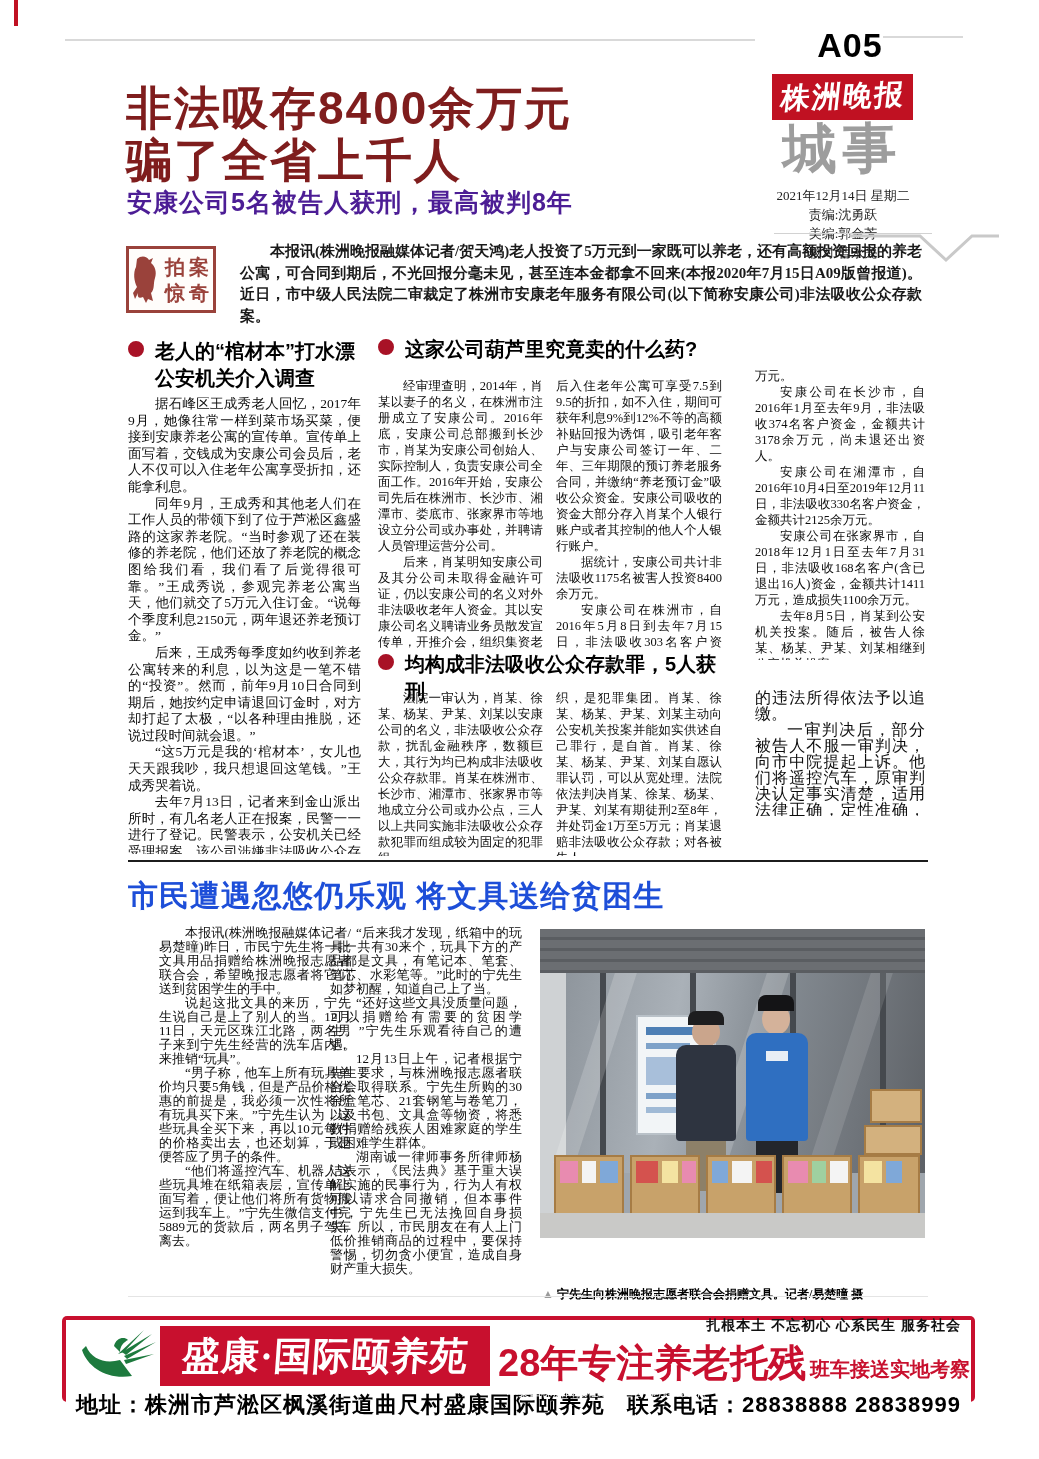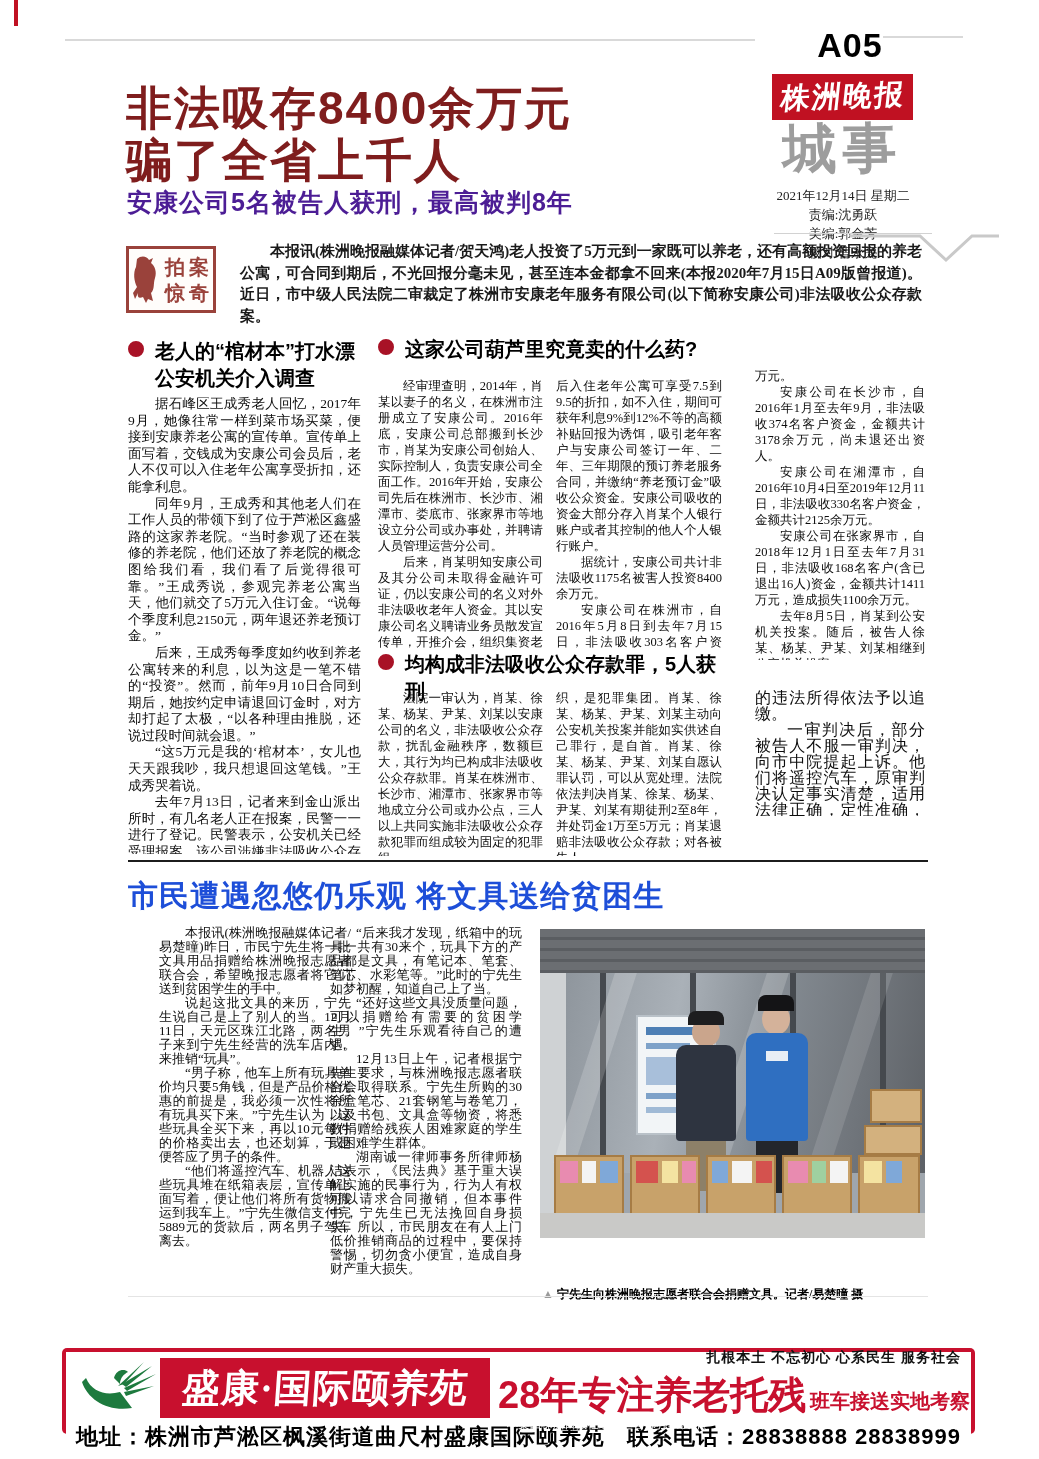--- a/index.html
+++ b/index.html
@@ -95,21 +95,21 @@
   .ph-streak { top:44px; width:22px; height:190px; background:#ffffff; opacity:.18; transform:skewX(-18deg); }
   .ph-poster { left:96px; top:86px; width:80px; height:120px; background:#f2f5f7; border:2px solid #b9c1c8; }
   .ph-poster i { position:absolute; display:block; background:#4d7fb5; }
   .ph-person-head { border-radius:50%; }
   .ph-ground { left:0; top:284px; width:385px; height:25px; background:#c9c9c7; }
   .ph-box { top:226px; height:64px; background:#c8a26a; border:2px solid #a67c45; }
   .ph-box i { position:absolute; top:4px; display:block; height:22px; }
   .ph-stack { background:#d3b17e; border:2px solid #a67c45; }
 
   
-  .ad { left:62px; top:1316px; width:913px; height:86px; background:#c8102e; border-radius:5px;margin-top:32px; }
+  .ad { left:62px; top:1316px; width:913px; height:86px; background:#c8102e; border-radius:5px; }
   .ad .white { position:absolute; left:4px; top:4px; width:905px; height:100px; background:#fff; }
   .ad .slogan { position:absolute; right:14px; top:1px; font-family:"Liberation Sans",sans-serif;
     font-weight:700; font-size:14px; color:#111; letter-spacing:1px; }
   .ad .logo { position:absolute; left:12px; top:8px; }
   .ad .brand { position:absolute; left:98px; top:10px; width:330px; height:60px; background:#c8102e;
     display:flex; align-items:center; justify-content:center; }
   .ad .brand span { color:#fff; font-weight:900; font-size:38px; letter-spacing:1px;
     transform:skewX(-4deg); }
   .ad .big { position:absolute; left:436px; top:22px; color:#c8102e;
     font-family:"Liberation Sans",sans-serif; font-weight:900; font-size:38px; letter-spacing:0; }

